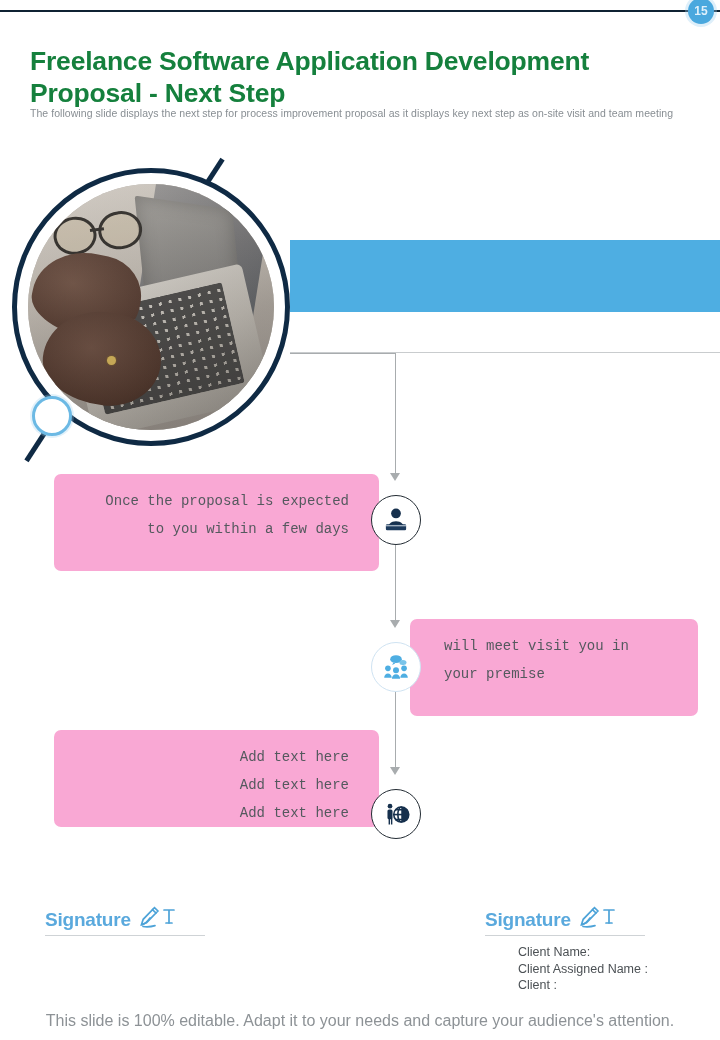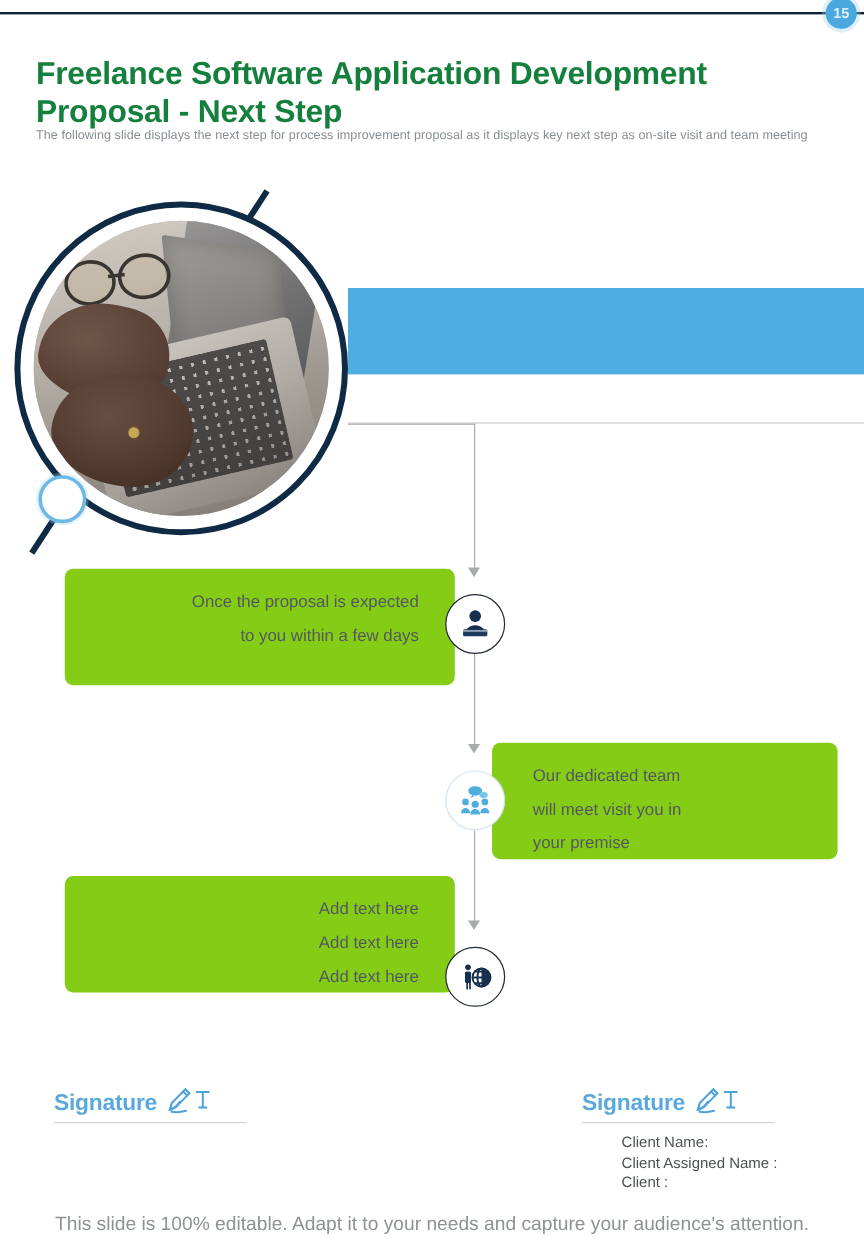--- a/index.html
+++ b/index.html
@@ -127,23 +127,23 @@
   .conn-h{height:1px;}
   .conn-v{width:1px;}
   .arrow-dn{
     position:absolute;width:0;height:0;z-index:2;
     border-left:5px solid transparent;border-right:5px solid transparent;
     border-top:8px solid #a8acae;
   }
 
   
   .sbox{
-    position:absolute;background:#84cc16;border-radius:7px;
+    position:absolute;background:#f9a8d4;border-radius:7px;
     color:#54595e;font-size:14px;line-height:28px;
-    box-sizing:border-box;z-index:2;
+    box-sizing:border-box;z-index:2;font-family:Liberation Mono, monospace;
   }
   .sbox.right-al{text-align:right;}
   .sbox.left-al{text-align:left;}
 
   .snode{
     position:absolute;width:50px;height:50px;border-radius:50%;
     background:#ffffff;box-sizing:border-box;
     display:flex;align-items:center;justify-content:center;
     z-index:5;
   }
@@ -222,21 +222,20 @@
   <div class="snode dark" style="left:371px;top:495px;">
     <svg width="30" height="30" viewBox="0 0 32 32">
       <circle cx="16" cy="9" r="5.2" fill="#16304d"></circle>
       <path d="M6.5 26.5c0-5.6 4.3-9.3 9.5-9.3s9.5 3.7 9.5 9.3z" fill="#16304d"></path>
       <rect x="5.2" y="20.6" width="21.6" height="6.4" rx="1.4" fill="#1c3a5c"></rect>
       <rect x="5.2" y="21.6" width="21.6" height="1.1" fill="#e8eef4" opacity=".85"></rect>
     </svg>
   </div>
 
   <div class="sbox left-al" style="left:410px;top:619px;width:288px;height:97px;padding:13px 18px 0 34px;">
-    <div>Our dedicated team</div>
     <div>will meet visit you in</div>
     <div>your premise</div>
   </div>
   <div class="snode light" style="left:371px;top:642px;">
     <svg width="30" height="30" viewBox="0 0 32 32">
       <ellipse cx="16" cy="7.6" rx="6.2" ry="4.2" fill="#4eaee2"></ellipse>
       <path d="M13.4 11.2l-1.6 2.6 3.4-1.5z" fill="#4eaee2"></path>
       <ellipse cx="23.4" cy="11.3" rx="3.8" ry="2.7" fill="#79c4ea"></ellipse>
       <circle cx="7.4" cy="17.4" r="3" fill="#4eaee2"></circle>
       <path d="M3.4 27.4c0-2.7 1.8-4.6 4-4.6s4 1.9 4 4.6z" fill="#4eaee2"></path>

